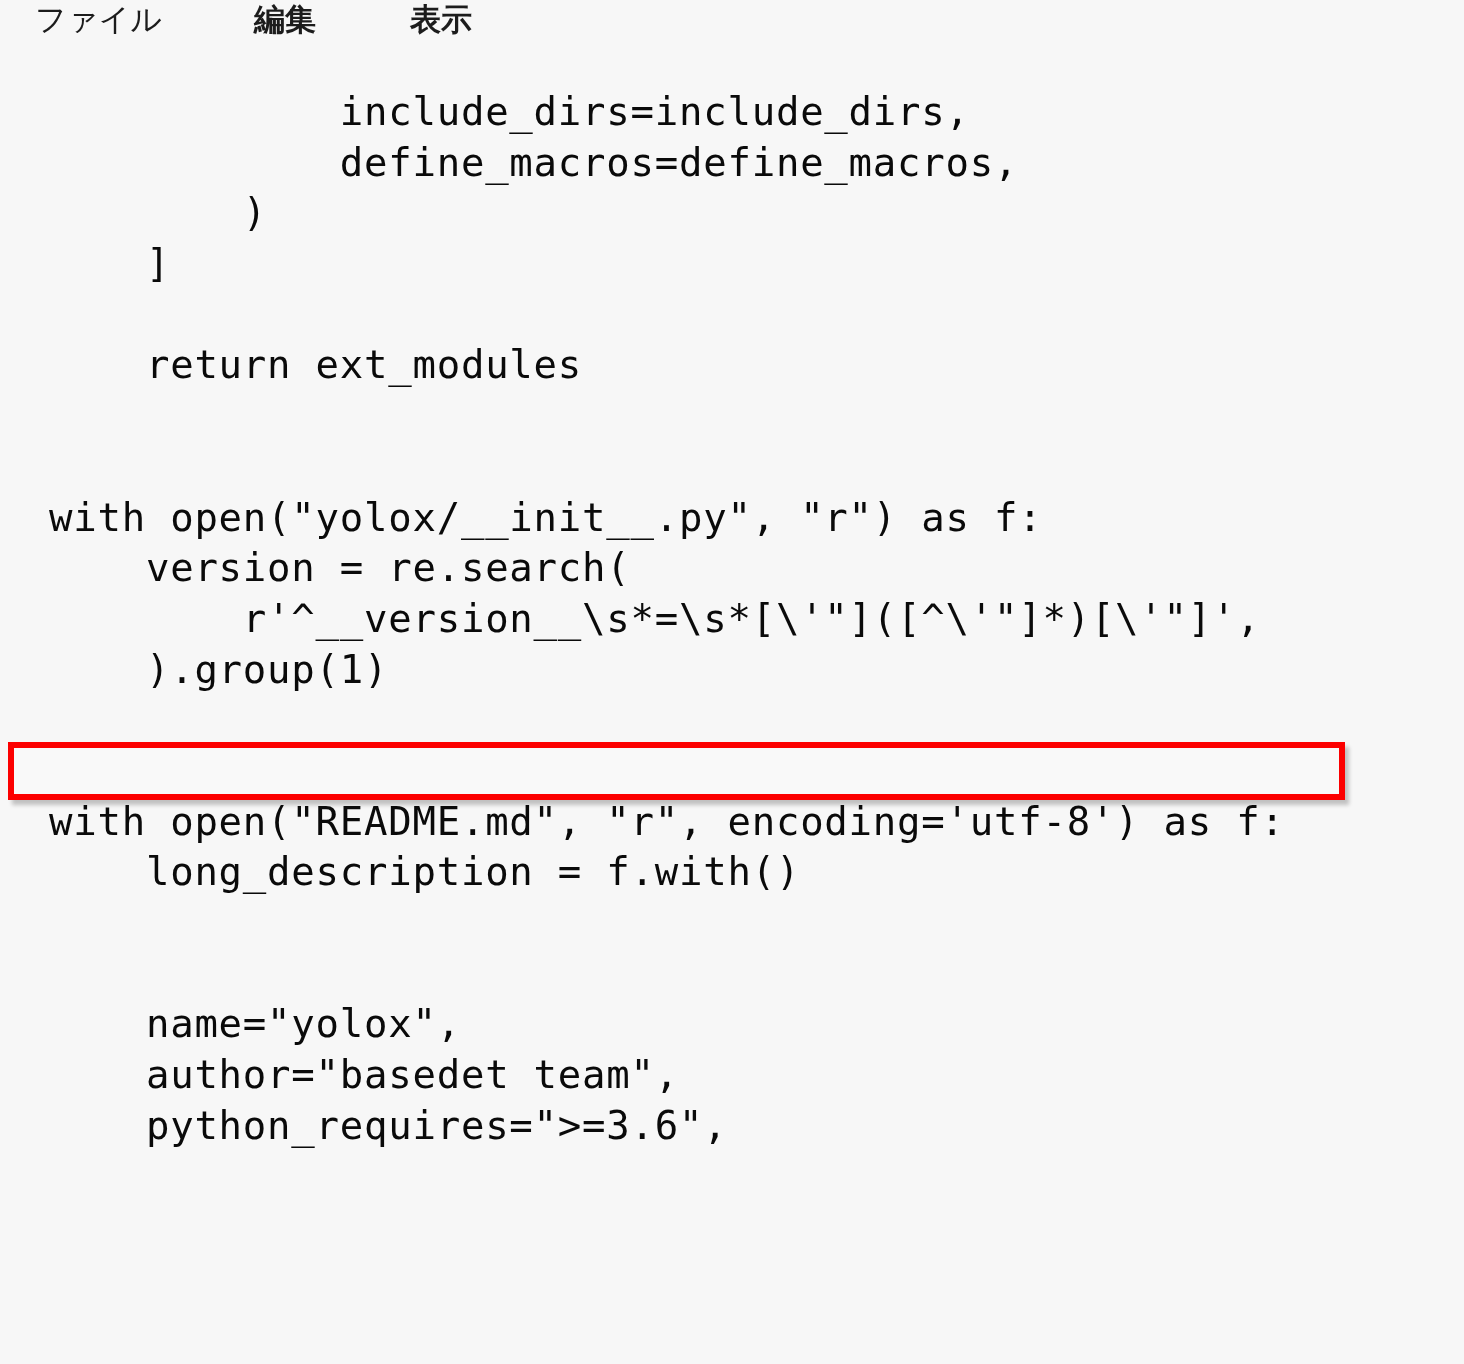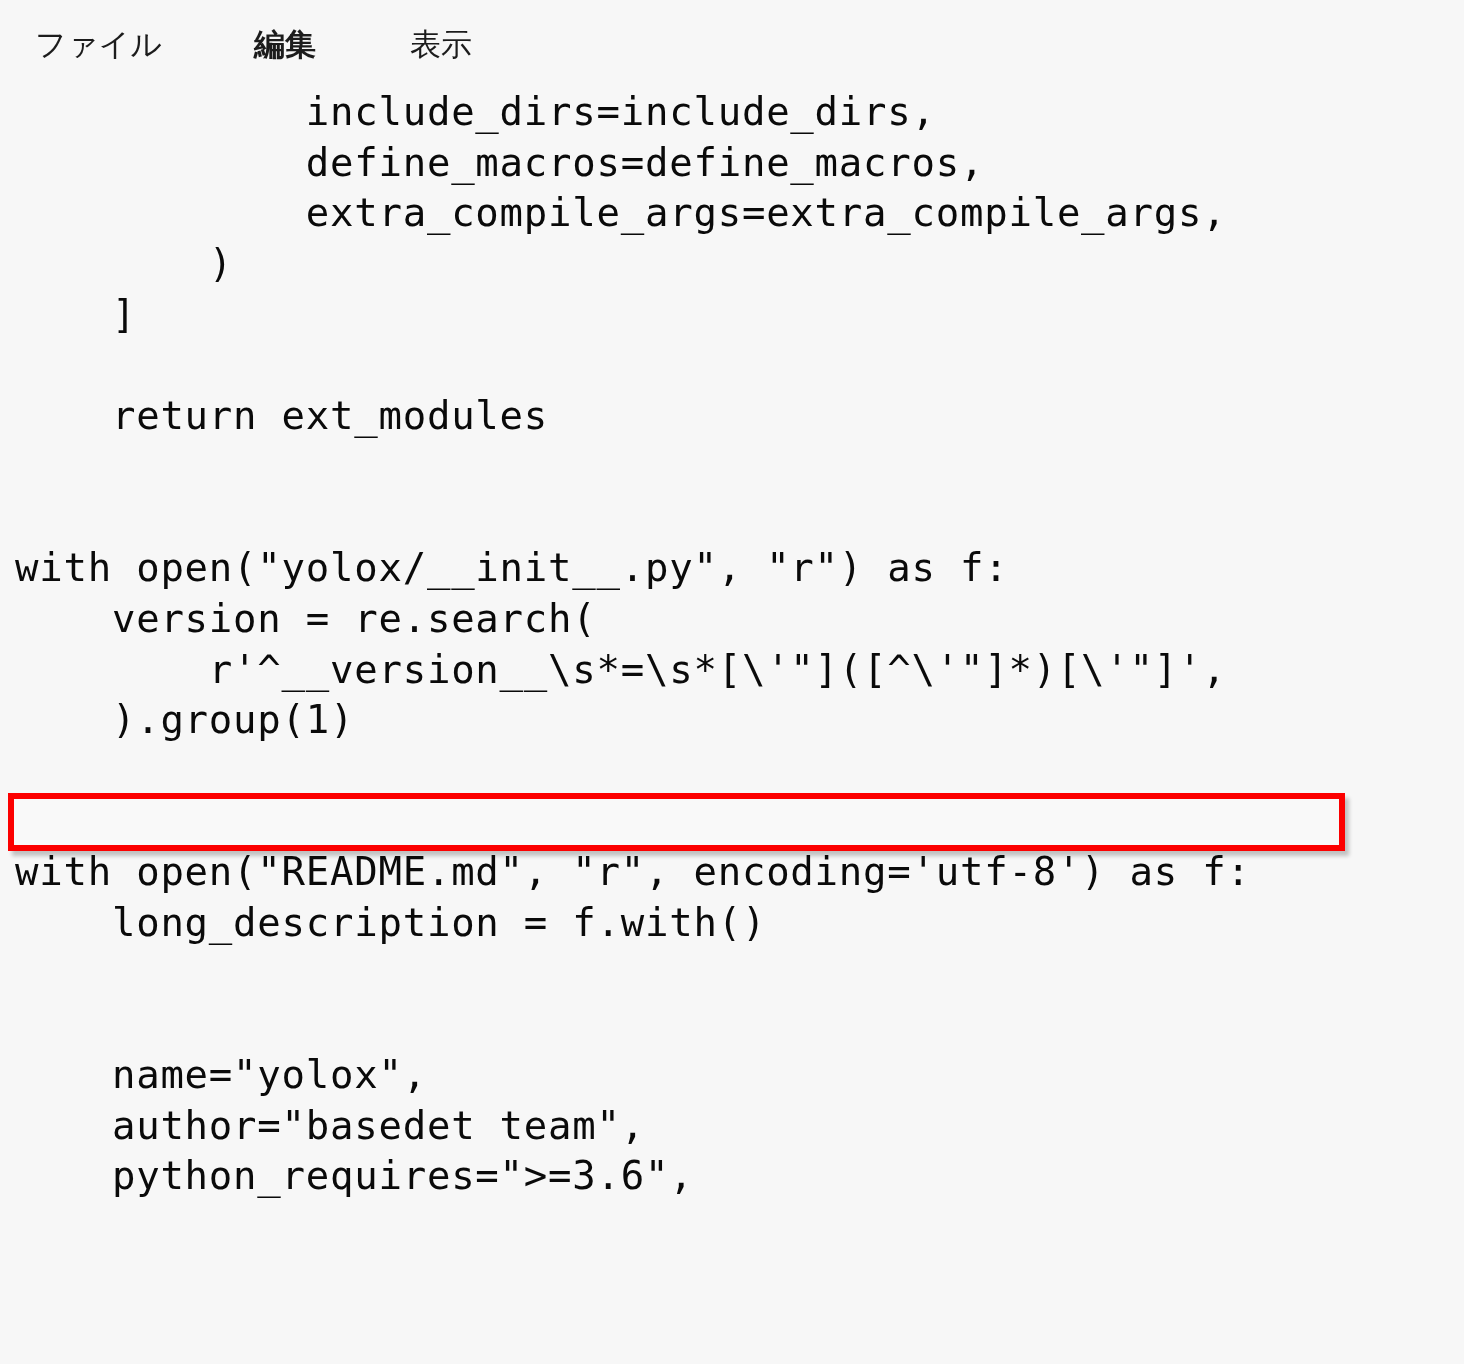--- a/index.html
+++ b/index.html
@@ -26,34 +26,34 @@
   .menubar {
     position: absolute;
     top: 0;
     left: 0;
     width: 1464px;
     height: 91px;
     background: #f7f7f7;
     border-bottom: 2px solid #e4e4e4;
     box-sizing: border-box;
     display: flex;
-    align-items: center;
+    align-items: flex-start;
   }
   .menu-item {
     font-family: "DejaVu Sans", sans-serif;
     font-size: 31px;
     color: #1c1c1c;
     line-height: 1;
     white-space: nowrap;
     cursor: default;
     padding: 4px 2px;
   }
   .menu-item.m-file { margin-left: 33px; }
   .menu-item.m-edit { margin-left: 88px; font-weight: bold; }
-  .menu-item.m-view { margin-left: 90px; }
+  .menu-item.m-view { margin-left: 90px; font-weight: bold; }
 
   
   .code-area {
     position: absolute;
     top: 81px;
     left: 0;
     width: 1464px;
     height: 1283px;
     background: #f7f7f7;
     overflow: hidden;
@@ -66,21 +66,21 @@
     padding-top: 6px;
   }
 
   .code-line {
     height: 50.7px;
     line-height: 50.7px;
     font-family: "DejaVu Sans Mono", monospace;
     font-size: 39px;
     color: #0a0a0a;
     white-space: pre;
-    padding-left: 15px;
+    padding-left: 49px;
     letter-spacing: 0.75px;
     position: relative;
   }
 
   
   .code-line.highlight {
     padding-left: 0;
   }
   .hl-box {
     position: absolute;
@@ -108,21 +108,20 @@
   <div class="menubar">
     <div class="menu-item m-file">ファイル</div>
     <div class="menu-item m-edit">編集</div>
     <div class="menu-item m-view">表示</div>
   </div>
 
   <div class="code-area">
     <div class="code-lines" id="code-lines">
         <div class="code-line">            include_dirs=include_dirs,</div>
         <div class="code-line">            define_macros=define_macros,</div>
-        <div class="code-line">            extra_compile_args=extra_compile_args,</div>
         <div class="code-line">        )</div>
         <div class="code-line">    ]</div>
         <div class="code-line"></div>
         <div class="code-line">    return ext_modules</div>
         <div class="code-line"></div>
         <div class="code-line"></div>
         <div class="code-line">with open("yolox/__init__.py", "r") as f:</div>
         <div class="code-line">    version = re.search(</div>
         <div class="code-line">        r'^__version__\s*=\s*[\'"]([^\'"]*)[\'"]',</div>
         <div class="code-line">    ).group(1)</div>

